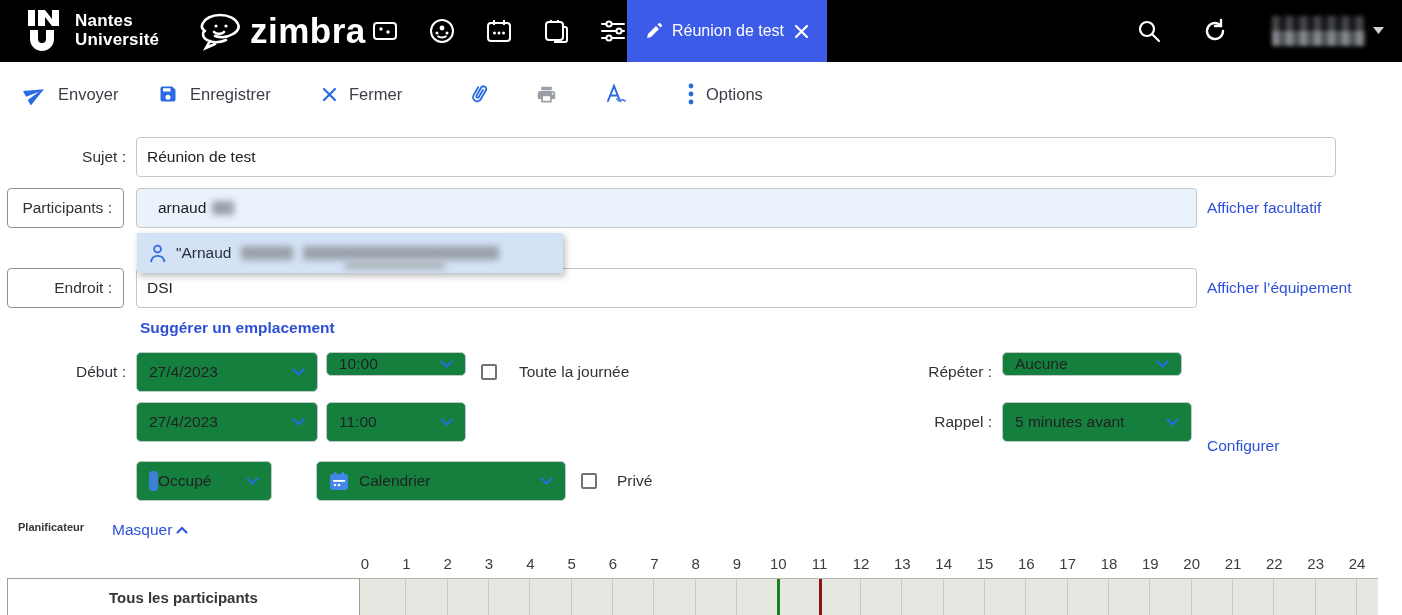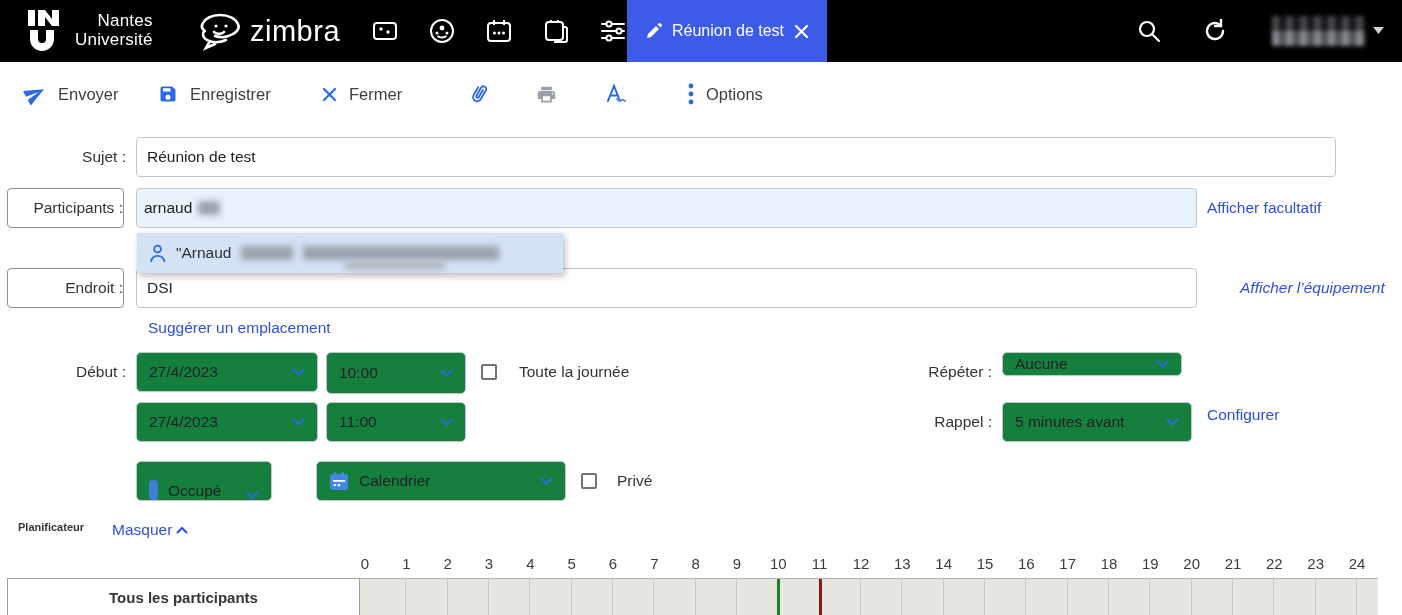--- a/index.html
+++ b/index.html
@@ -1,46 +1,46 @@
 <!DOCTYPE html>
 <html><head>
 <meta charset="utf-8">
 <style>
   html,body{margin:0;padding:0;background:#fff;font-family:"Liberation Sans",sans-serif;}
   .stage{position:relative;width:1402px;height:615px;overflow:hidden;background:#fff;}
 
   
   .header{position:absolute;left:0;top:0;width:1402px;height:62px;background:#000;}
   .brand-nantes{position:absolute;left:26px;top:8px;display:flex;align-items:center;gap:9px;color:#fff;}
-  .brand-nantes .org-text{font-size:17px;font-weight:400;line-height:1.12;letter-spacing:.2px;text-align:right;}
+  .brand-nantes .org-text{font-size:17px;font-weight:700;line-height:1.12;letter-spacing:.2px;}
   .brand-zimbra{position:absolute;left:196px;top:7px;display:flex;align-items:center;gap:2px;color:#fff;}
-  .brand-zimbra .product-text{font-size:29px;font-weight:400;letter-spacing:.5px;}
+  .brand-zimbra .product-text{font-size:35px;font-weight:700;letter-spacing:.5px;}
   .nav-icons{position:absolute;left:370px;top:0;height:62px;display:flex;align-items:center;gap:27px;}
   .nav-icons .nicon{width:30px;height:30px;display:flex;align-items:center;justify-content:center;cursor:pointer;}
   .tab{position:absolute;left:627px;top:0;width:200px;height:62px;background:#3c5be9;display:flex;align-items:center;justify-content:center;gap:10px;color:#fff;font-size:16px;cursor:pointer;}
   .header-right{position:absolute;right:0;top:0;height:62px;display:flex;align-items:center;}
   .hicon{width:30px;height:30px;display:flex;align-items:center;justify-content:center;cursor:pointer;}
   .user-blur{width:93px;height:30px;margin-left:42px;border-radius:2px;filter:blur(2px);
     background:linear-gradient(180deg,#1d1f22 0 50%,#6b7076 50% 100%);
     background-size:100% 100%;position:relative;overflow:hidden;}
   .user-blur:before{content:"";position:absolute;inset:0;background:repeating-linear-gradient(90deg,rgba(255,255,255,.18) 0 7px,rgba(0,0,0,.25) 7px 14px);}
   .user-caret{margin:0 18px 0 8px;}
 
   
   .toolbar{position:absolute;left:0;top:62px;width:1402px;height:64px;background:#fff;}
   .tbtn{position:absolute;top:0;height:64px;display:flex;align-items:center;gap:12px;color:#3a3f47;font-size:16.5px;cursor:pointer;white-space:nowrap;}
 
   
   .flabel{position:absolute;color:#2f3337;font-size:15.5px;text-align:right;}
   .boxlabel{position:absolute;border:1px solid #8d9298;border-radius:4px;background:#fff;color:#2f3337;font-size:15.5px;
-    display:flex;align-items:center;justify-content:flex-end;box-sizing:border-box;cursor:pointer;}
+    display:flex;align-items:center;justify-content:flex-end;padding-right:11px;box-sizing:border-box;cursor:pointer;}
   .tinput{position:absolute;border:1px solid #c4c7cc;border-radius:4px;font-family:"Liberation Sans",sans-serif;
     font-size:15.5px;color:#202124;padding:0 10px;box-sizing:border-box;outline:none;background:#fff;}
   .dinput{position:absolute;border:1px solid #c4c7cc;border-radius:4px;font-size:15.5px;color:#202124;
-    display:flex;align-items:center;padding:0 7px;box-sizing:border-box;background:#fff;}
+    display:flex;align-items:center;padding:0 21px;box-sizing:border-box;background:#fff;}
   .participants-bg{background:#eaf2fc;}
   .link{position:absolute;color:#2e50d8;font-size:15.5px;cursor:pointer;white-space:nowrap;}
   .blur-chip{display:inline-block;height:14px;border-radius:2px;background:#9aa1ab;filter:blur(3px);vertical-align:middle;}
   .select{position:absolute;border:1px solid #c4c7cc;border-radius:5px;background:#15803d;display:flex;align-items:center;
     padding:0 12px;box-sizing:border-box;font-size:15.5px;color:#202124;cursor:pointer;}
   .select .sel-text{flex:1;}
   .checkbox{position:absolute;width:16px;height:16px;border:2px solid #6f7377;border-radius:2px;background:#fff;box-sizing:border-box;cursor:pointer;}
   .cb-label{position:absolute;color:#2f3337;font-size:15.5px;margin-left:12px;}
 
   
@@ -243,31 +243,31 @@
       </svg>
     </span>
     <span>"Arnaud</span>
     <span class="blur-chip" style="width:52px;"></span>
     <span class="blur-chip" style="width:196px;"></span>
     <span class="sub-blur"></span>
   </div>
 
   <div class="boxlabel" style="left:7px;top:268px;width:117px;height:40px;">Endroit :</div>
   <input class="tinput" style="left: 136px; top: 268px; width: 1061px; height: 40px;" value="DSI">
-  <div class="link" style="left:1240px;top:279px;font-style:italic;">Afficher l’équipement</div>
-  <div class="link" style="left:148px;top:319px;">Suggérer un emplacement</div>
+  <div class="link" style="left:1207px;top:279px;">Afficher l’équipement</div>
+  <div class="link" style="left:140px;top:319px;font-weight:bold;">Suggérer un emplacement</div>
 
   <div class="flabel" style="left:30px;top:352px;width:96px;line-height:40px;">Début :</div>
   <div class="select" style="left:136px;top:352px;width:182px;height:40px;">
     <span class="sel-text">27/4/2023</span>
     <svg width="13" height="9" viewBox="0 0 13 9" fill="none" stroke="#2b6ae3" stroke-width="2" stroke-linecap="round">
         <path d="M1.5 1.5l5 5 5-5"></path>
       </svg>
   </div>
-  <div class="select" style="left:326px;top:352px;width:140px;height:42px;">
+  <div class="select" style="left:326px;top:352px;width:140px;height:24px;">
     <span class="sel-text">10:00</span>
     <svg width="13" height="9" viewBox="0 0 13 9" fill="none" stroke="#2b6ae3" stroke-width="2" stroke-linecap="round">
         <path d="M1.5 1.5l5 5 5-5"></path>
       </svg>
   </div>
   <div class="checkbox" style="left:481px;top:364px;"></div>
   <div class="cb-label" style="left:507px;top:352px;line-height:40px;">Toute la journée</div>
   <div class="flabel" style="left:880px;top:352px;width:112px;line-height:40px;">Répéter :</div>
   <div class="select" style="left:1002px;top:352px;width:180px;height:24px;">
     <span class="sel-text">Aucune</span>
@@ -288,23 +288,23 @@
         <path d="M1.5 1.5l5 5 5-5"></path>
       </svg>
   </div>
   <div class="flabel" style="left:880px;top:402px;width:112px;line-height:40px;">Rappel :</div>
   <div class="select" style="left:1002px;top:402px;width:190px;height:40px;">
     <span class="sel-text">5 minutes avant</span>
     <svg width="13" height="9" viewBox="0 0 13 9" fill="none" stroke="#2b6ae3" stroke-width="2" stroke-linecap="round">
         <path d="M1.5 1.5l5 5 5-5"></path>
       </svg>
   </div>
-  <div class="link" style="left:1207px;top:406px;">Configurer</div>
-
-  <div class="select" style="left:136px;top:461px;width:136px;height:40px;gap:10px;align-items:flex-end;">
+  <div class="link" style="left:1207px;top:437px;">Configurer</div>
+
+  <div class="select" style="left:136px;top:461px;width:136px;height:40px;">
     <svg width="9" height="20" viewBox="0 0 9 20">
         <rect x="0" y="0" width="9" height="20" rx="3.5" fill="#3e7fd6"></rect>
       </svg>
     <span class="sel-text">Occupé</span>
     <svg width="13" height="9" viewBox="0 0 13 9" fill="none" stroke="#2b6ae3" stroke-width="2" stroke-linecap="round">
         <path d="M1.5 1.5l5 5 5-5"></path>
       </svg>
   </div>
   <div class="select" style="left:316px;top:461px;width:250px;height:40px;gap:10px;">
     <svg width="20" height="20" viewBox="0 0 20 20">

